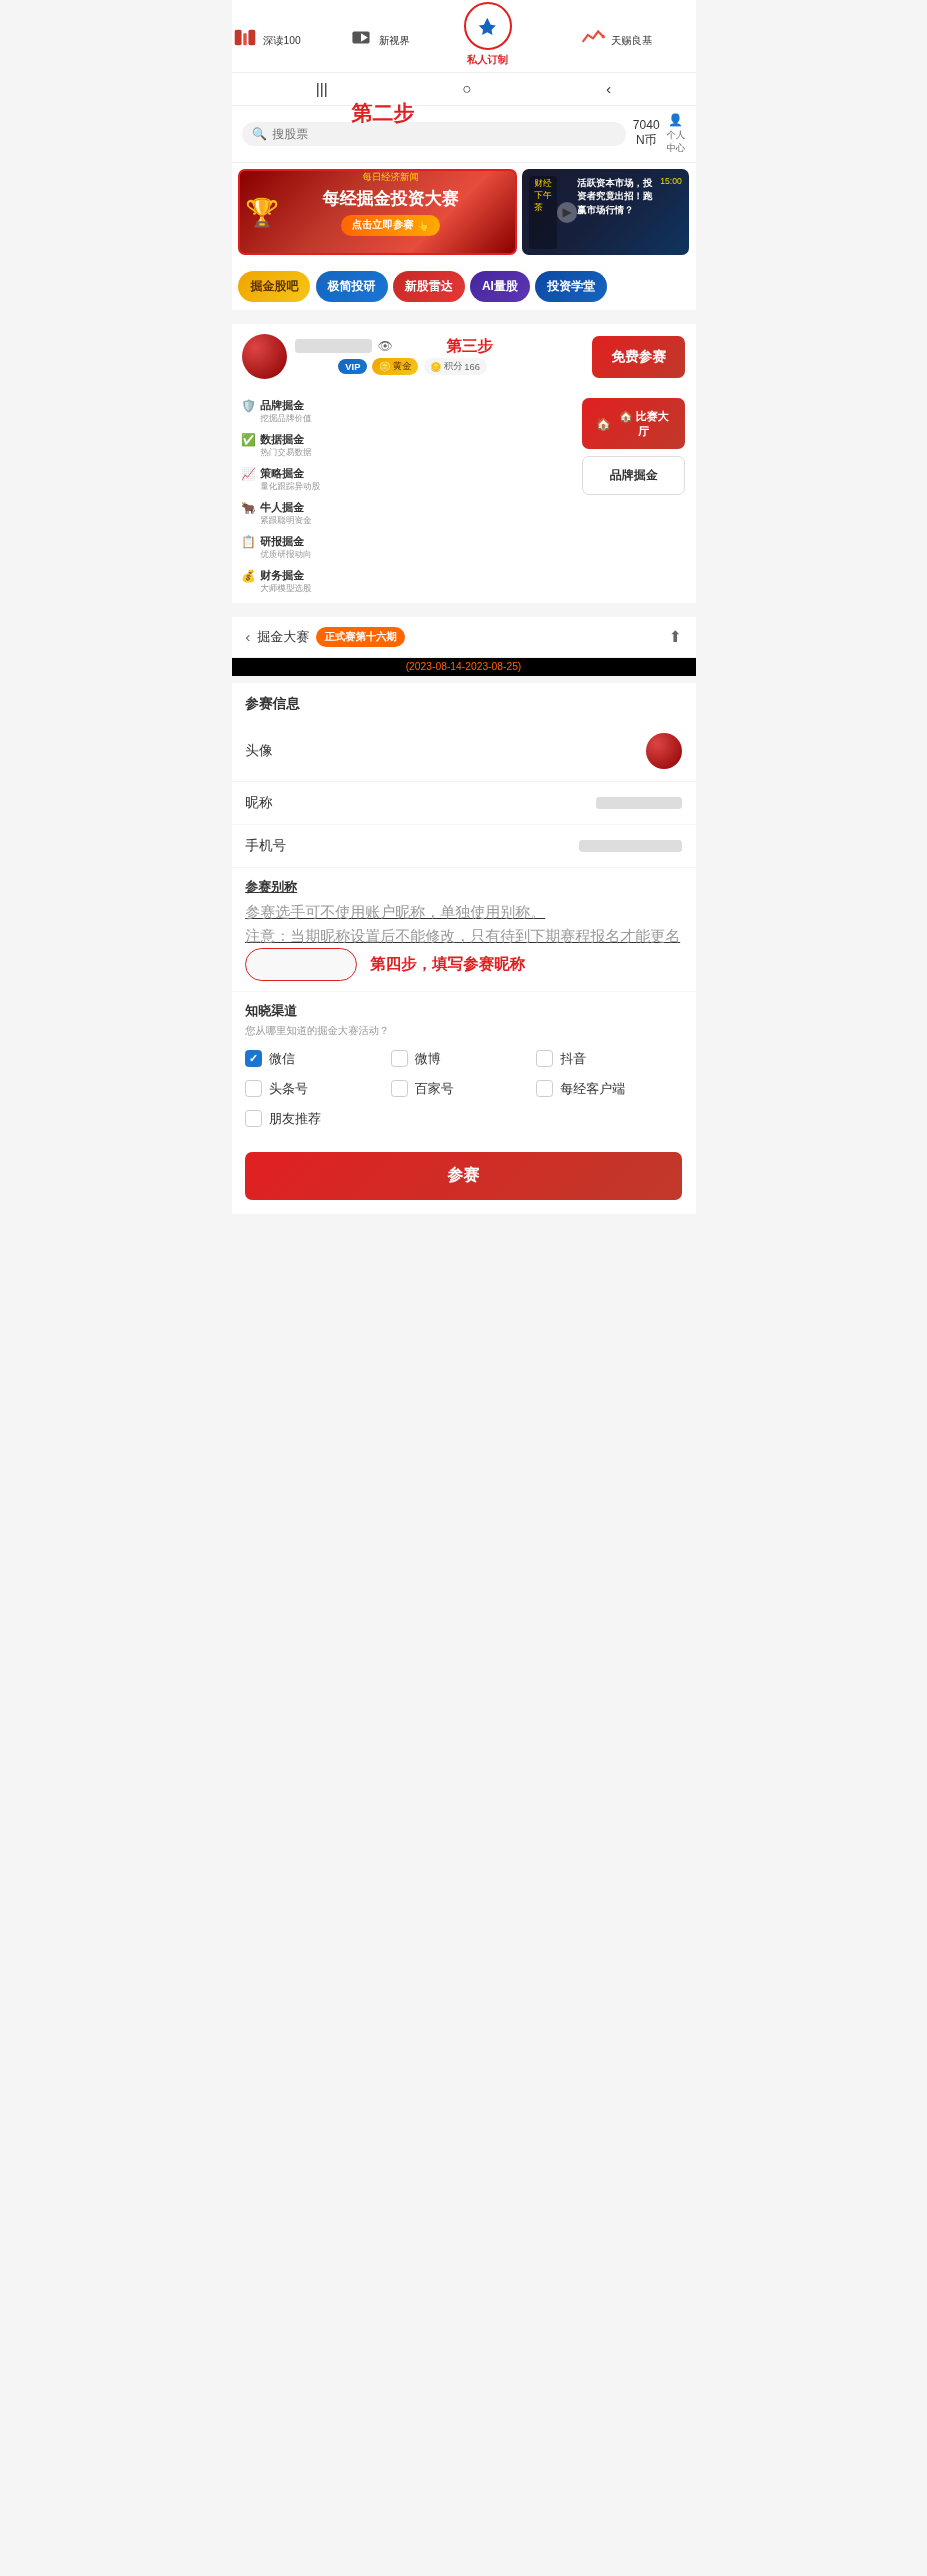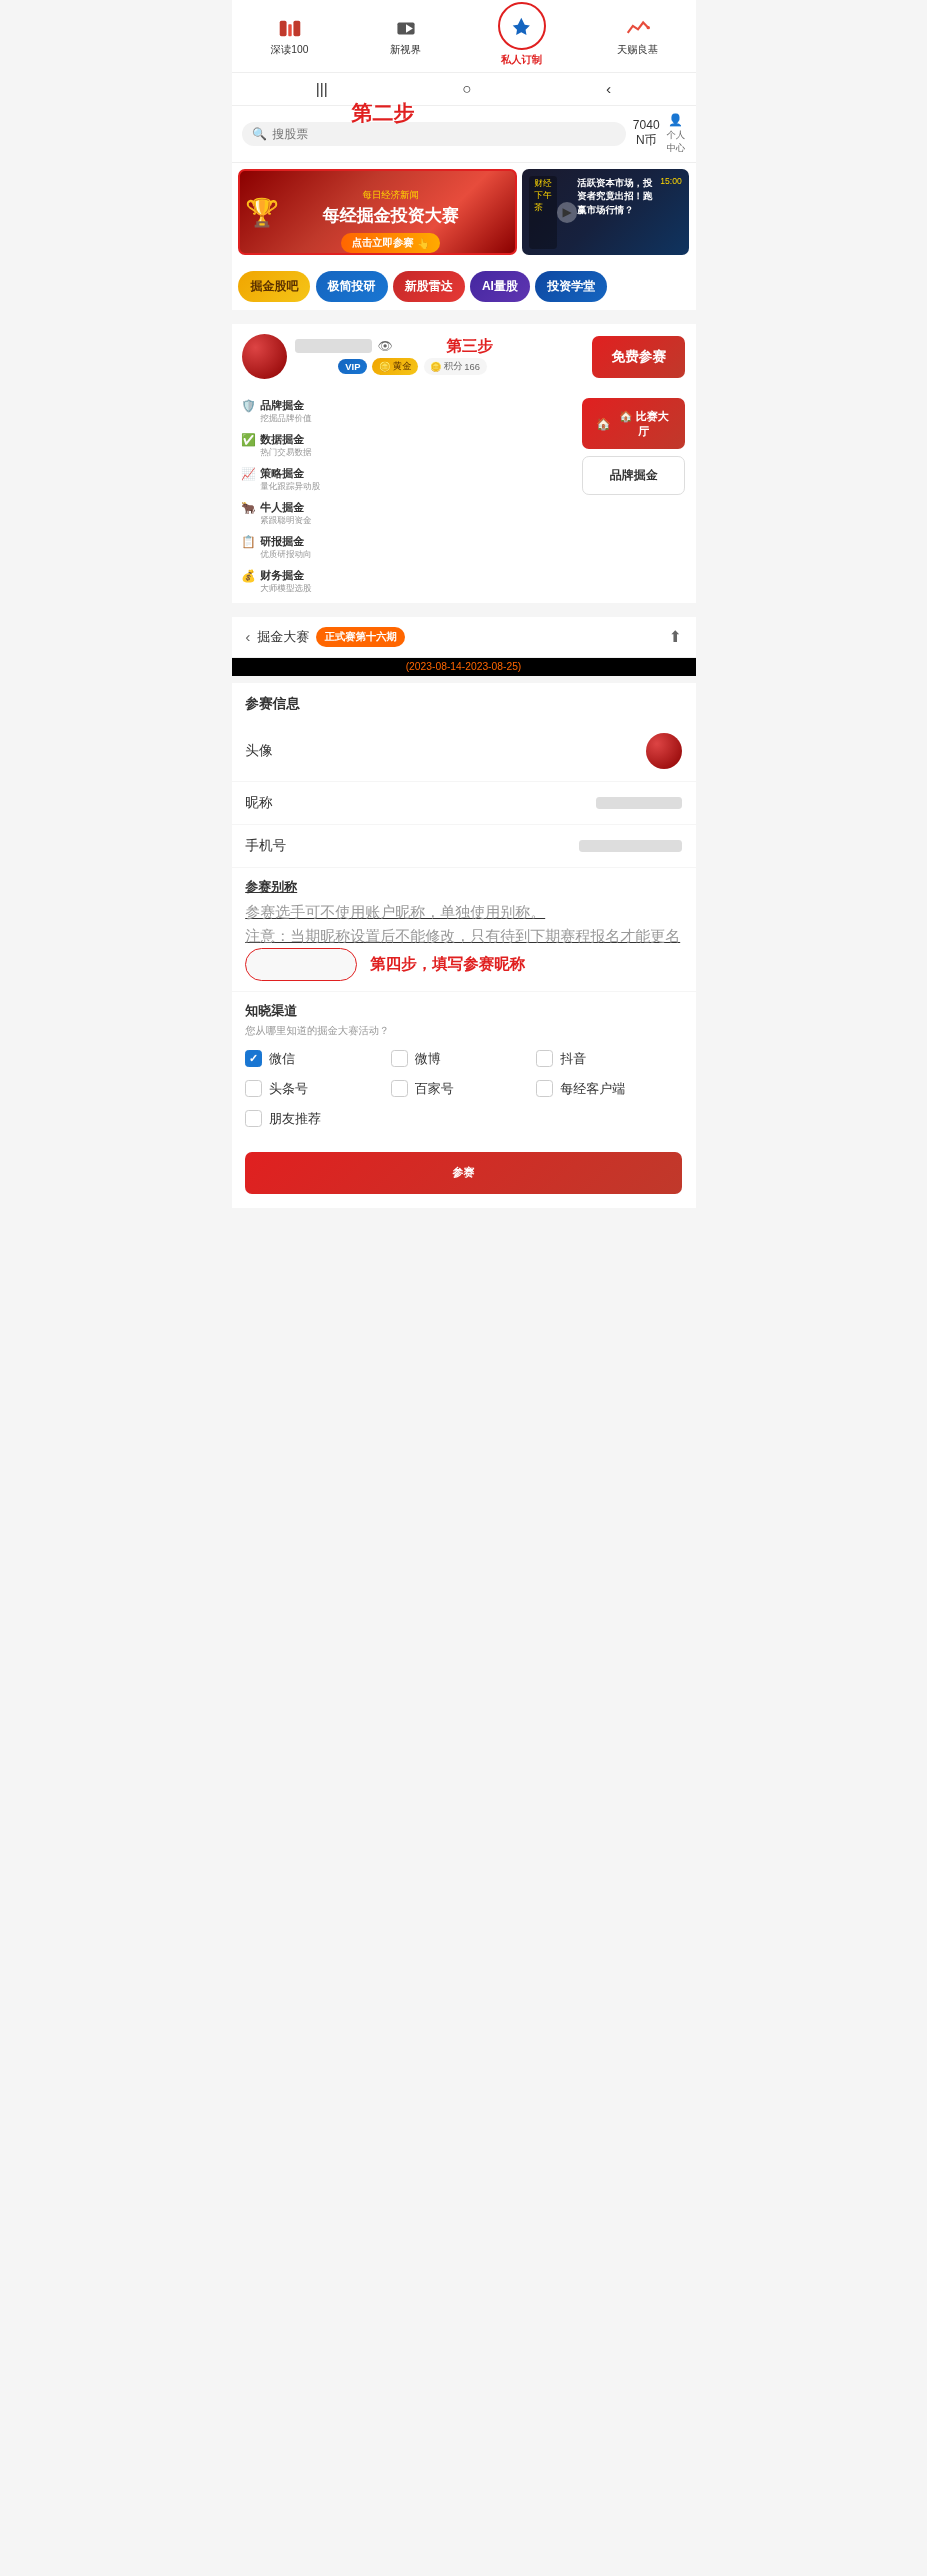--- a/index.html
+++ b/index.html
@@ -18,22 +18,22 @@
       background: #fff;
       display: flex;
       align-items: center;
       justify-content: space-around;
       padding: 8.6px 0 5.2px;
       border-bottom: 0.9px solid #eee;
       position: relative;
     }
     .nav-item {
       display: flex;
-      flex-direction: column;
-      align-items: center;
+      flex-direction: row;
+      align-items: flex-end;
       gap: 4px;
       cursor: pointer;
       flex: 1;
     }
     .nav-item .nav-icon {
       width: 27.5px;
       height: 20.6px;
       display: flex;
       align-items: center;
       justify-content: center;
@@ -118,21 +118,21 @@
       position: relative;
     }
     .banner-main {
       flex: 1.8;
       border-radius: 6.9px;
       overflow: hidden;
       background: linear-gradient(135deg, #8b0000 0%, #c0392b 40%, #e74c3c 70%, #8b0000 100%);
       min-height: 86px;
       display: flex;
       flex-direction: column;
-      justify-content: flex-end;
+      justify-content: flex-start;
       padding: 0;
       position: relative;
       border: 2.1px solid #e02020;
     }
     .banner-main-big {
       font-size: 17px;
       color: #fff;
       font-weight: bold;
       text-align: center;
       line-height: 1.3;
@@ -585,21 +585,21 @@
     .submit-btn-wrap {
       background: #fff;
       padding: 13.7px;
       position: sticky;
       bottom: 0;
     }
     .submit-btn {
       width: 100%;
       background: linear-gradient(135deg, #e02020, #c0392b);
       color: #fff;
-      font-size: 11px;
+      font-size: 16px;
       font-weight: bold;
       padding: 13.7px;
       border-radius: 6.9px;
       text-align: center;
       cursor: pointer;
       border: none;
     }
 
     
     .section-spacer {

